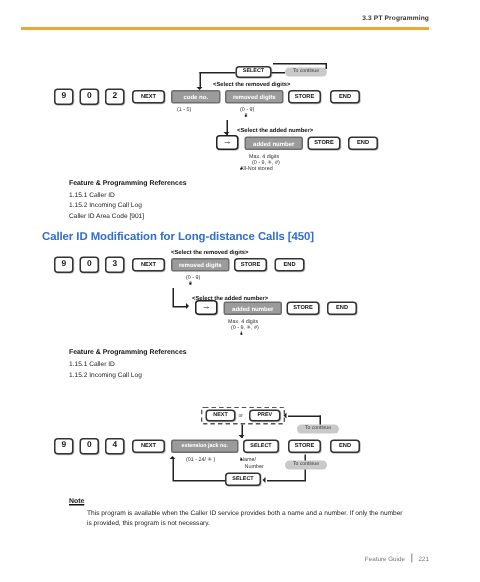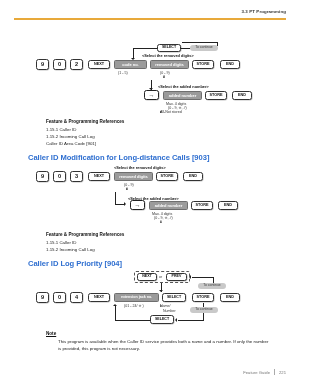--- a/index.html
+++ b/index.html
@@ -173,21 +173,21 @@
   </div>
 
   <div class="node key" style="left:205px; top:91px; width:22px; height:9px; font-size:3.8px;">STORE</div>
   <div class="node key" style="left:232px; top:91px; width:20px; height:9px; font-size:3.8px;">END</div>
 
   <div class="h3" style="top:119px;">Feature &amp; Programming References</div>
   <div class="ref" style="top:127px;">1.15.1 Caller ID</div>
   <div class="ref" style="top:134px;">1.15.2 Incoming Call Log</div>
   <div class="ref" style="top:141px;">Caller ID Area Code [901]</div>
 
-  <div class="h2" style="top:153px;">Caller ID Modification for Long-distance Calls [903]</div>
+  <div class="h2" style="top:153px;">Caller ID Modification for Long-distance Calls [450]</div>
 
   <div class="sel-lbl" style="left:114px; top:165px;">&lt;Select the removed digits&gt;</div>
 
   <div class="node key" style="left:36px; top:171px; width:13px; height:11px; font-size:5.6px;">9</div>
   <div class="node key" style="left:53px; top:171px; width:13px; height:11px; font-size:5.6px;">0</div>
   <div class="node key" style="left:70px; top:171px; width:13px; height:11px; font-size:5.6px;">3</div>
   <div class="node key" style="left:88px; top:172px; width:22px; height:9px; font-size:3.8px;">NEXT</div>
 
   <div class="node param" style="left:114px; top:172px; width:39px; height:9px;">removed digits</div>
   <div class="cap" style="left:124px; top:183px;">(0 - 9)</div>
@@ -214,21 +214,20 @@
     <span>1</span>
   </div>
 
   <div class="node key" style="left:191px; top:201px; width:22px; height:9px; font-size:3.8px;">STORE</div>
   <div class="node key" style="left:218px; top:201px; width:20px; height:9px; font-size:3.8px;">END</div>
 
   <div class="h3" style="top:232px;">Feature &amp; Programming References</div>
   <div class="ref" style="top:240px;">1.15.1 Caller ID</div>
   <div class="ref" style="top:247px;">1.15.2 Incoming Call Log</div>
 
-  <div class="h2" style="top:259px;">Caller ID Log Priority [904]</div>
 
   <div class="dashbox" style="left:134px; top:271px; width:56px; height:12px;"></div>
   <div class="node key" style="left:137px; top:273px; width:20px; height:8px; font-size:3.6px;">NEXT</div>
   <div class="cap" style="left:159px; top:275px; font-size:3.4px;">or</div>
   <div class="node key" style="left:166px; top:273px; width:21px; height:8px; font-size:3.6px;">PREV</div>
 
   <div class="ah-l" style="left:189px; top:275px;"></div>
   <div class="ln lnh" style="left:192px; top:277px; width:22px;"></div>
   <div class="ln lnv" style="left:213px; top:277px; height:8px;"></div>
   <div class="node pill" style="left:198px; top:283px; width:28px; height:6px;">To continue</div>

